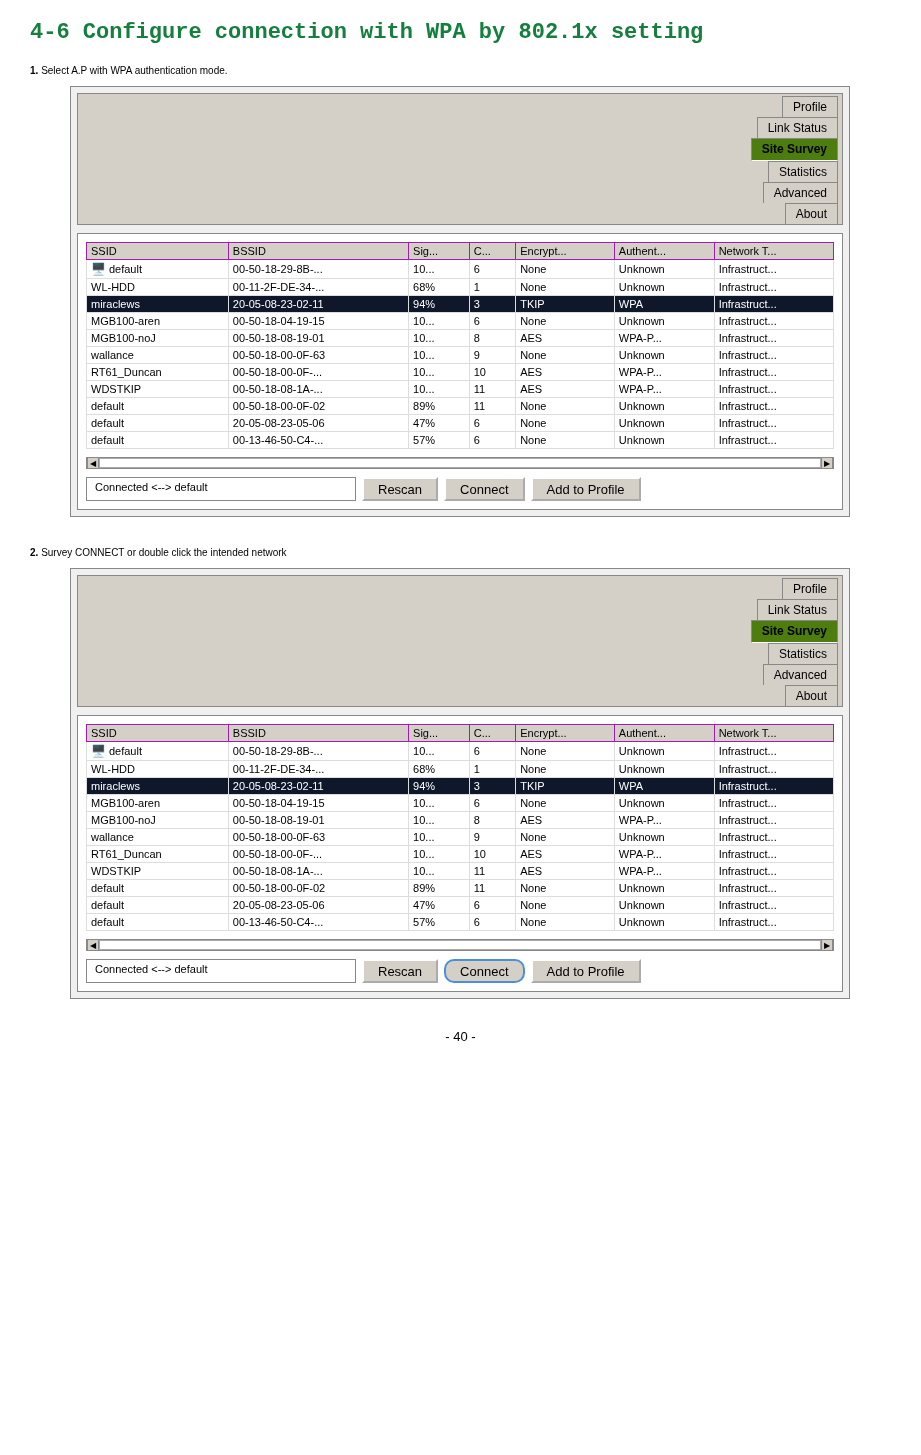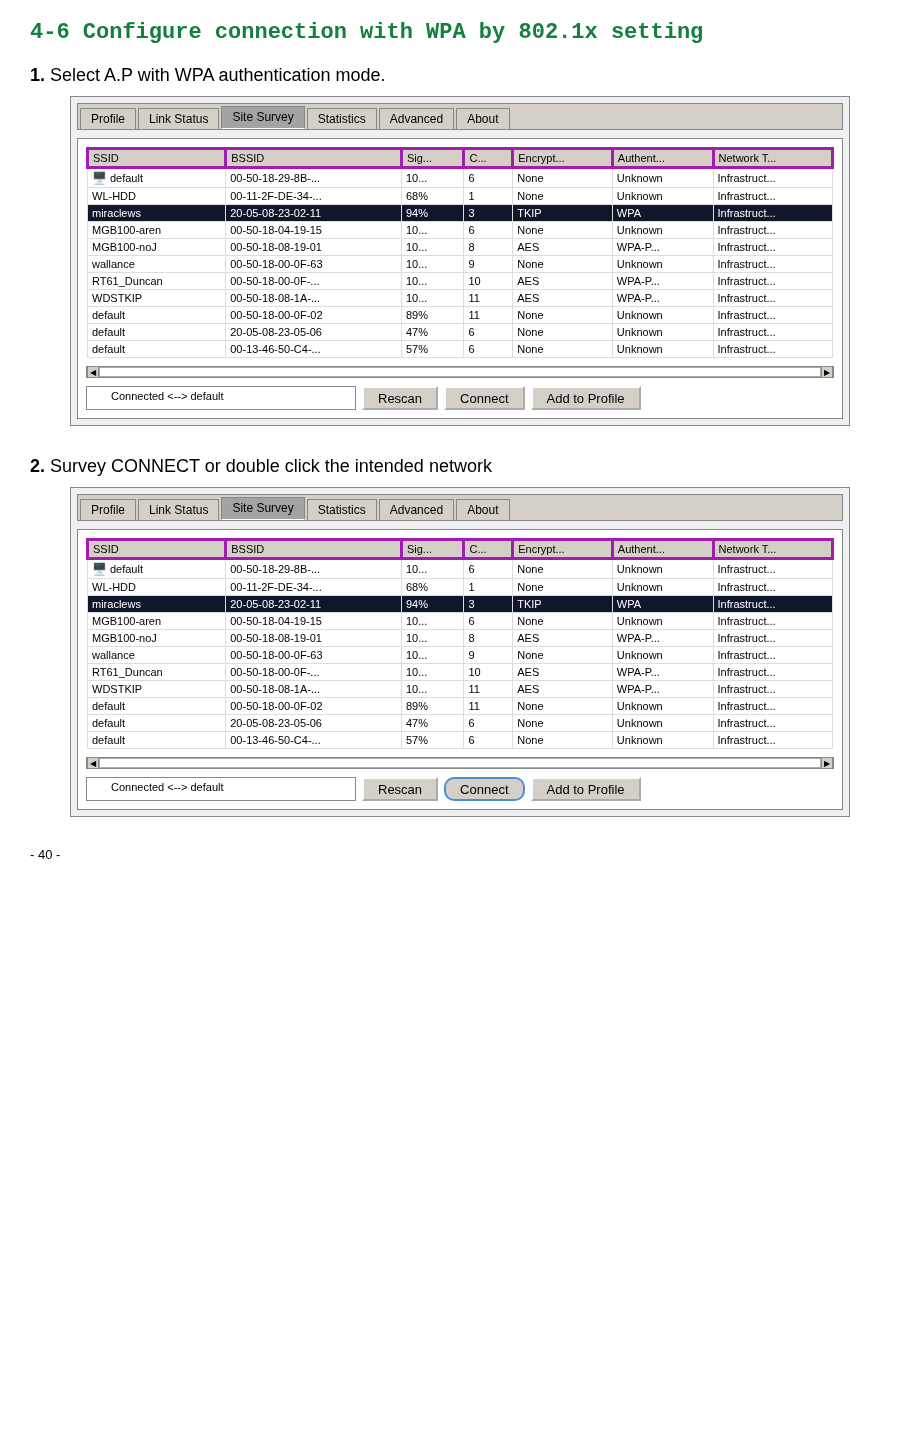--- a/index.html
+++ b/index.html
@@ -15,67 +15,68 @@
       font-size: 22px;
       font-weight: bold;
       margin-bottom: 20px;
       color: #15803d;
     }
     .step {
       margin-bottom: 30px;
     }
     .step-text {
       margin-bottom: 10px;
-      font-size: 18px;
+      font-size: 10px;
     }
     .wifi-panel {
       border: 1px solid #888;
       background: #f0f0f0;
       padding: 6px;
       width: 780px;
       margin-left: 40px;
     }
     .tab-bar {
       display: flex;
       gap: 0;
       margin-bottom: 8px;
       background: #d4d0c8;
       border: 1px solid #888;
       padding: 2px 2px 0 2px;
       align-items: flex-end;
+      flex-direction: column;
     }
     .tab {
       padding: 3px 10px;
       border: 1px solid #888;
       border-bottom: none;
       background: #d4d0c8;
       cursor: pointer;
       font-size: 12px;
       margin-right: 2px;
     }
     .tab.active {
-      background: #a3a3a3;
+      background: #4d7c0f;
       border-bottom: 1px solid #fff;
-      font-weight: normal;
+      font-weight: bold;
       padding-bottom: 4px;
     }
     .panel-content {
       background: #fff;
       border: 1px solid #888;
       padding: 8px;
     }
     .wifi-table {
       width: 100%;
       border-collapse: collapse;
       font-size: 11px;
       margin-bottom: 8px;
     }
     .wifi-table th {
       background: #d4d0c8;
-      border: 3px solid #a21caf;
+      border: 1px solid #a21caf;
       padding: 2px 4px;
       text-align: left;
       font-weight: normal;
     }
     .wifi-table td {
       border: 1px solid #ddd;
       padding: 2px 4px;
       white-space: nowrap;
     }
     .wifi-table tr.selected td {
@@ -109,40 +110,40 @@
     }
     .bottom-bar {
       display: flex;
       align-items: center;
       gap: 6px;
       margin-top: 4px;
     }
     .status-text {
       border: 1px solid #888;
       background: #fff;
-      padding: 3px 24px;
+      padding: 3px 8px;
       font-size: 11px;
       flex: 1;
       max-width: 270px;
       height: 24px;
     }
     .btn {
       padding: 3px 14px;
       background: #d4d0c8;
       border: 2px outset #fff;
       font-size: 13px;
       cursor: pointer;
       height: 24px;
     }
     .btn.circled {
       border: 2px solid #4a90d9;
       border-radius: 10px;
     }
     .page-num {
-      text-align: left;
+      text-align: center;
       margin-top: 20px;
       font-size: 13px;
     }
   </style>
 </head>
 <body>
 
 <h1 class="page-title">4-6   Configure connection with WPA by 802.1x setting</h1>
 
 <div class="step">

